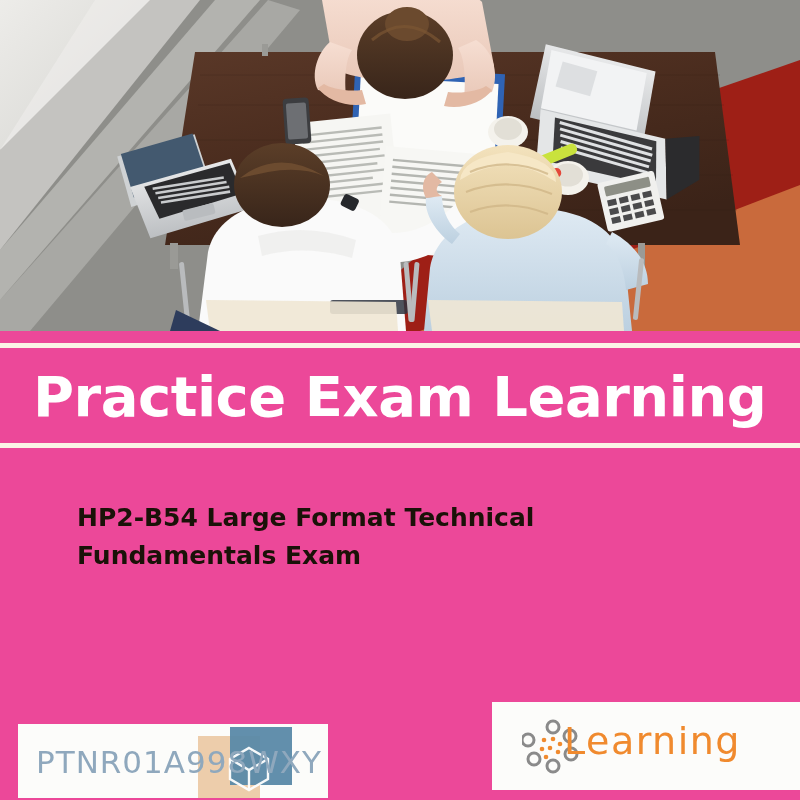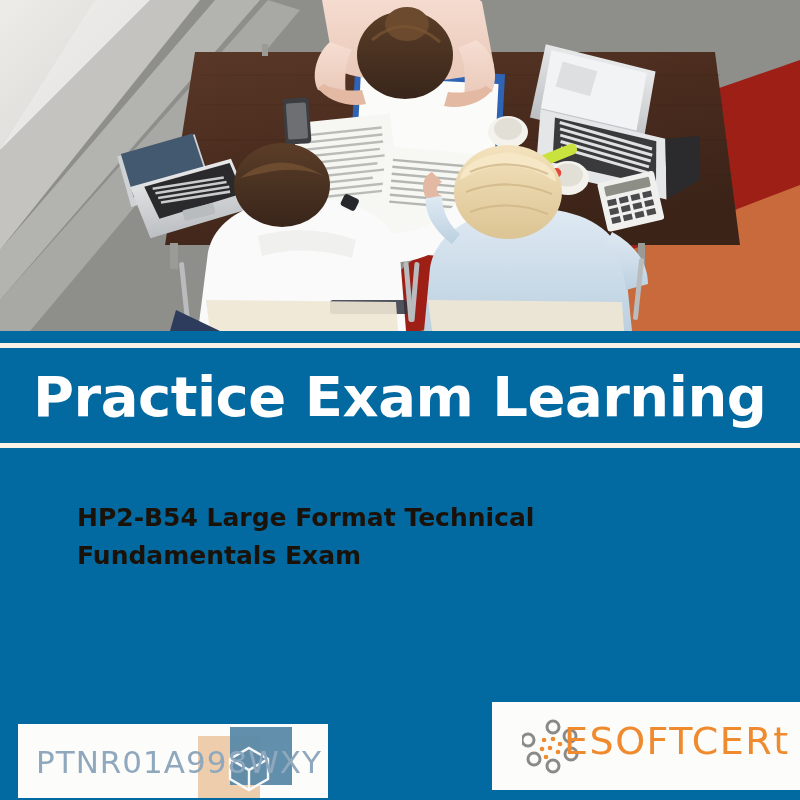--- a/index.html
+++ b/index.html
@@ -5,21 +5,21 @@
   html,body{margin:0;padding:0;background:#fff;}
   body{width:800px;height:800px;overflow:hidden;
        font-family:"Liberation Sans",sans-serif;}
   #page{position:relative;width:800px;height:800px;overflow:hidden;background:#F98026;}
 
   
   #photo{position:absolute;left:0;top:0;width:800px;height:331px;overflow:hidden;background:#8e8e8a;}
   #photo svg{display:block;width:800px;height:331px;}
 
   
-  #panel{position:absolute;left:0;top:331px;width:800px;height:469px;background:#0369a1;}
+  #panel{position:absolute;left:0;top:331px;width:800px;height:469px;background:#ec4899;}
 
   .rule{position:absolute;left:0;width:800px;height:5px;background:#FBF4E6;}
   #rule-top{top:12px;}
   #rule-bottom{top:112px;}
 
   #title{position:absolute;left:33px;top:26px;width:740px;height:78px;
          display:flex;align-items:center;
          color:#FFFFFF;font-size:56px;font-weight:700;letter-spacing:-0.5px;
          font-family:"DejaVu Sans",sans-serif;white-space:nowrap;}
 
@@ -296,16 +296,16 @@
       <g fill="#F08A2E">
         <circle cx="22" cy="22" r="2.3"></circle>
           <circle cx="31" cy="21" r="2.3"></circle>
         <circle cx="38" cy="26" r="2.3"></circle>
           <circle cx="20" cy="31" r="2.3"></circle>
         <circle cx="28" cy="30" r="2.3"></circle>
           <circle cx="36" cy="34" r="2.3"></circle>
         <circle cx="24" cy="39" r="2.3"></circle>
       </g>
     </svg>
-    <div class="lbl">ESOFTCERt</div>
+    <div class="lbl">Learning</div>
   </div>
 
 </div>
 
 </body></html>

